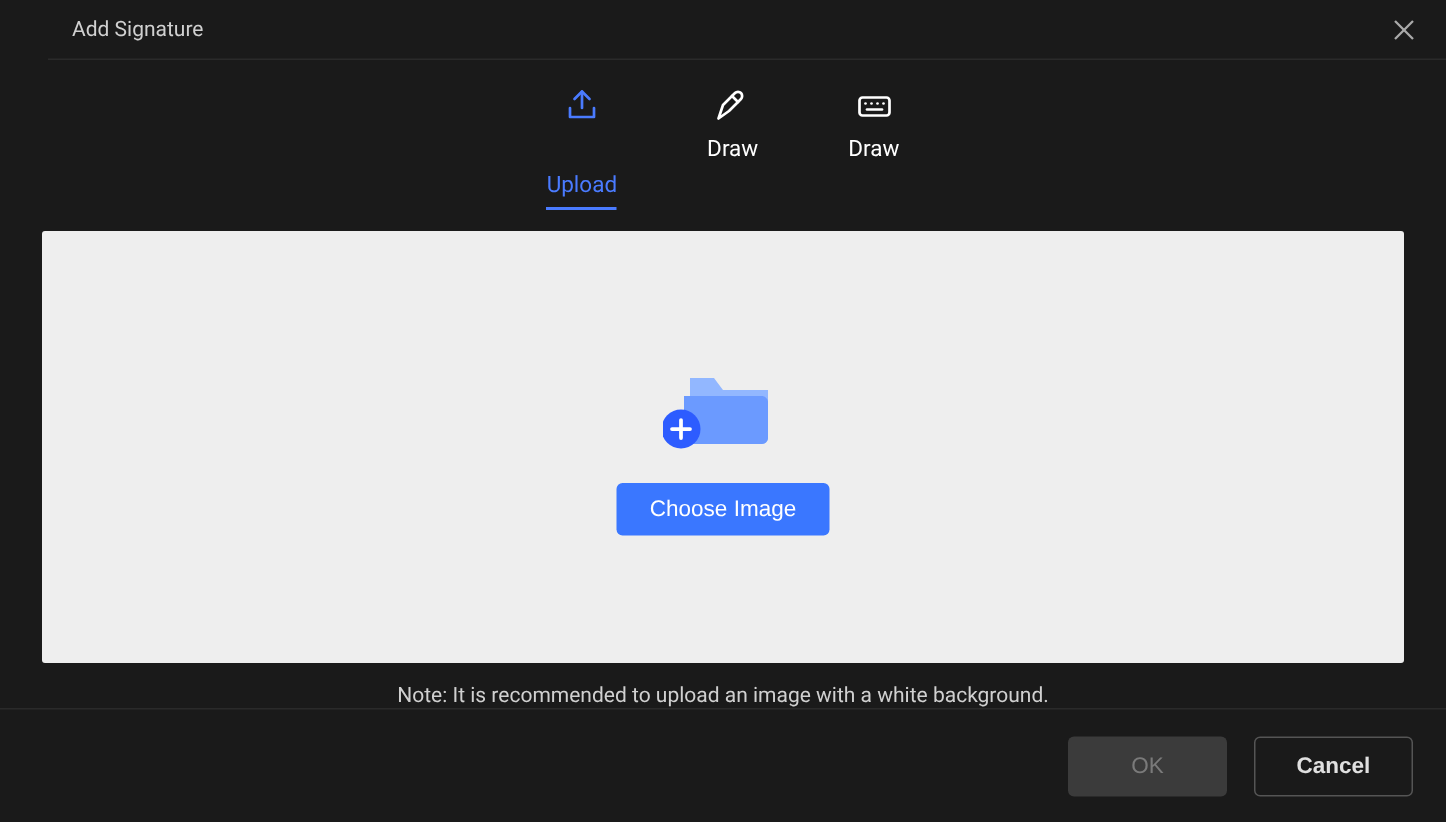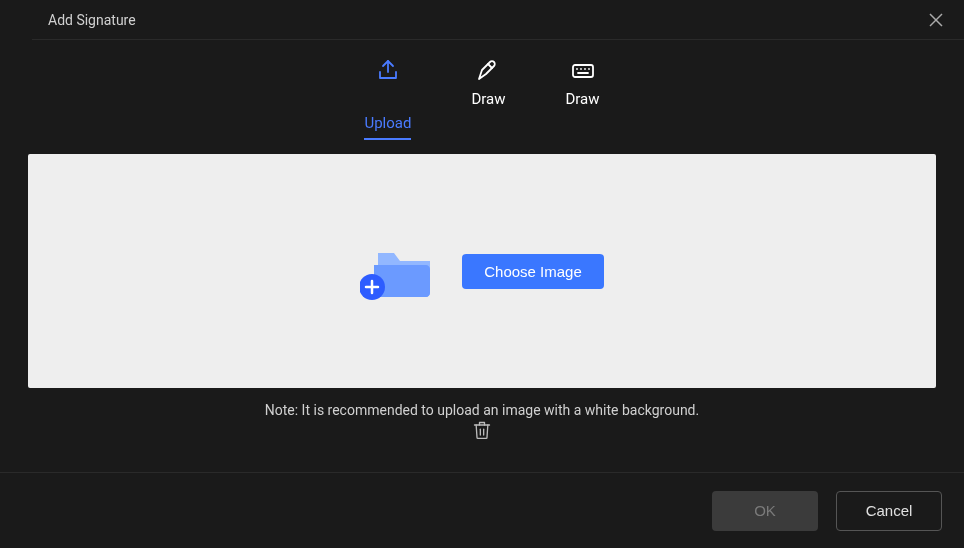--- a/index.html
+++ b/index.html
@@ -52,25 +52,25 @@
     }
     .tab.active {
       color: #4a7bff;
       border-bottom: 2px solid #4a7bff;
       gap: 32px;
     }
     .tab-icon { width: 24px; height: 24px; display: flex; align-items: center; justify-content: center; }
     .tab-label { font-size: 15px; }
     .content-area {
       margin: 10px 28px 0 28px;
-      height: 234px;
+      height: 288px;
       background: #eeeeee;
       border-radius: 2px;
       display: flex;
-      flex-direction: row;
+      flex-direction: column;
       align-items: center;
       justify-content: center;
       gap: 22px;
     }
     .folder-icon-wrap {
       position: relative;
       width: 80px;
       height: 60px;
     }
     .choose-btn {
@@ -125,20 +125,21 @@
     }
     .btn-ok {
       background: #3b3b3b;
       color: #7a7a7a;
       border: none;
     }
     .btn-cancel {
       background: transparent;
       color: #e0e0e0;
       border: 1px solid #555;
+      font-weight: bold;
     }
   </style>
 </head>
 <body>
 
 <div class="titlebar">
   <span class="titlebar-title">Add Signature</span>
   <div class="close-btn">
     <svg viewBox="0 0 14 14" stroke="currentColor" stroke-width="1.5" fill="none">
       <line x1="1" y1="1" x2="13" y2="13"></line>

